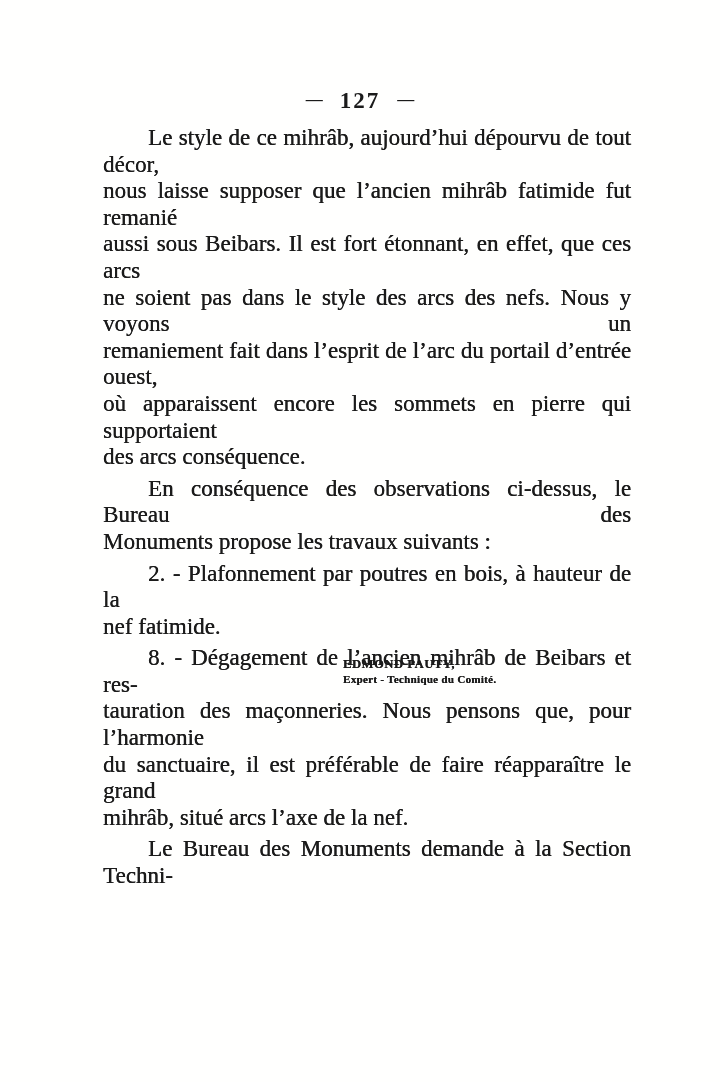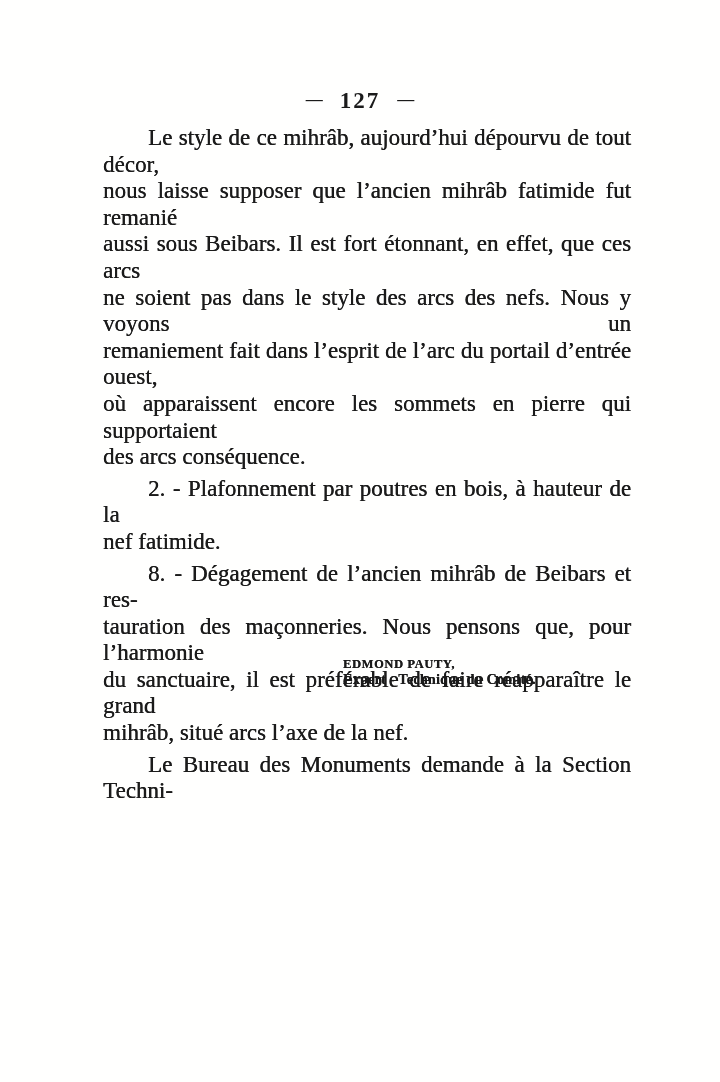--- a/index.html
+++ b/index.html
@@ -69,21 +69,21 @@
   }
   .sig-name {
     font-weight: bold;
     font-size: 12.5px;
     line-height: 15px;
     letter-spacing: 0.6px;
     text-shadow: 0.3px 0 0 currentColor;
   }
   .sig-title {
     font-weight: bold;
-    font-size: 14px;
+    font-size: 11px;
     line-height: 15px;
     letter-spacing: 0.3px;
     text-shadow: 0.3px 0 0 currentColor;
   }
 </style>
 </head>
 <body>
 
 <div class="page">
 
@@ -97,20 +97,24 @@
       <div class="paragraph">
         <div class="line first">Le style de ce mihrâb, aujourd’hui dépourvu de tout décor,</div>
         <div class="line">nous laisse supposer que l’ancien mihrâb fatimide fut remanié</div>
         <div class="line">aussi sous Beibars. Il est fort étonnant, en effet, que ces arcs</div>
         <div class="line">ne soient pas dans le style des arcs des nefs. Nous y voyons un</div>
         <div class="line">remaniement fait dans l’esprit de l’arc du portail d’entrée ouest,</div>
         <div class="line">où apparaissent encore les sommets en pierre qui supportaient</div>
         <div class="line last">des arcs conséquence.</div>
       </div>
       <div class="paragraph">
+        <div class="line first">En conséquence des observations ci-dessus, le Bureau des</div>
+        <div class="line last">Monuments propose les travaux suivants :</div>
+      </div>
+      <div class="paragraph">
         <div class="line first">2. - Plafonnement par poutres en bois, à hauteur de la</div>
         <div class="line last">nef fatimide.</div>
       </div>
       <div class="paragraph">
         <div class="line first">8. - Dégagement de l’ancien mihrâb de Beibars et res-</div>
         <div class="line">tauration des maçonneries. Nous pensons que, pour l’harmonie</div>
         <div class="line">du sanctuaire, il est préférable de faire réapparaître le grand</div>
         <div class="line last">mihrâb, situé arcs l’axe de la nef.</div>
       </div>
       <div class="paragraph">

